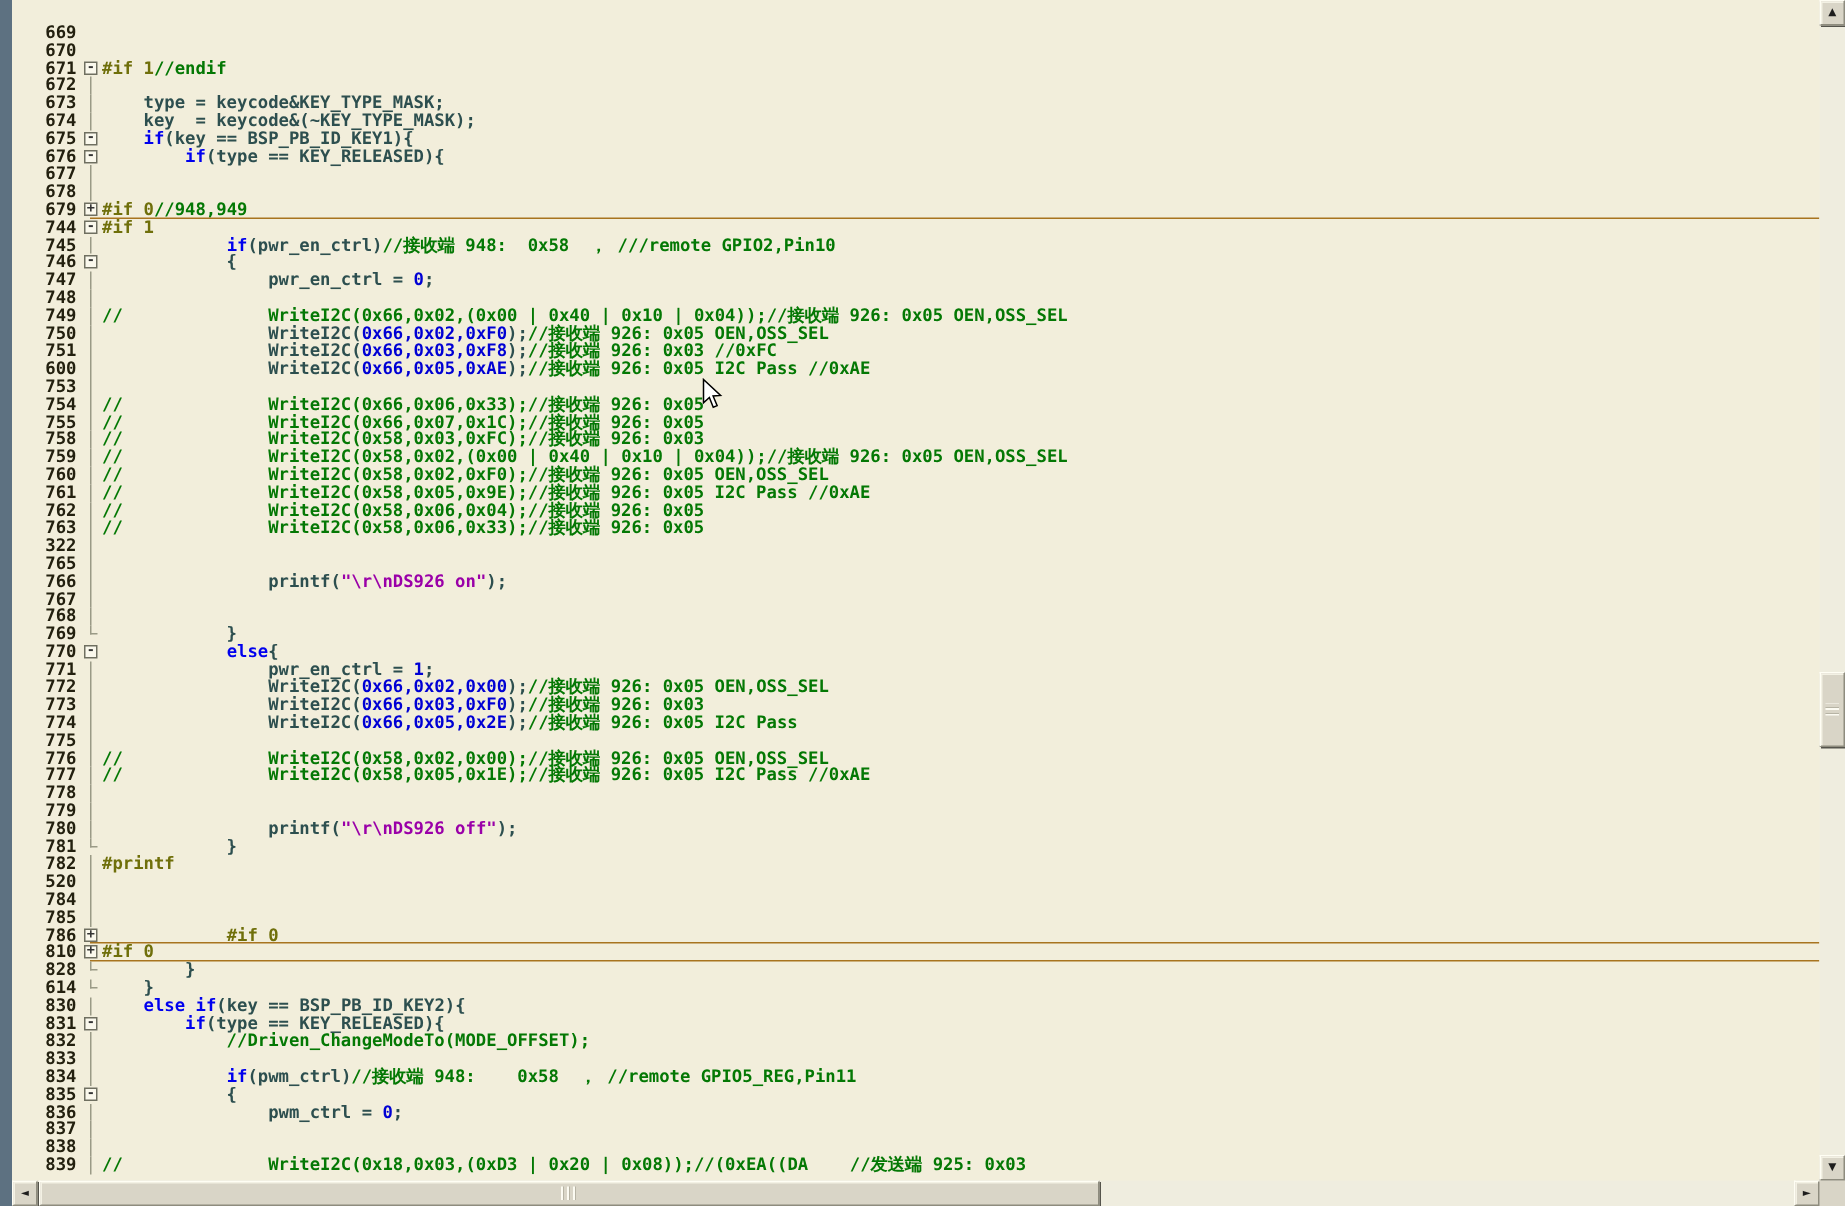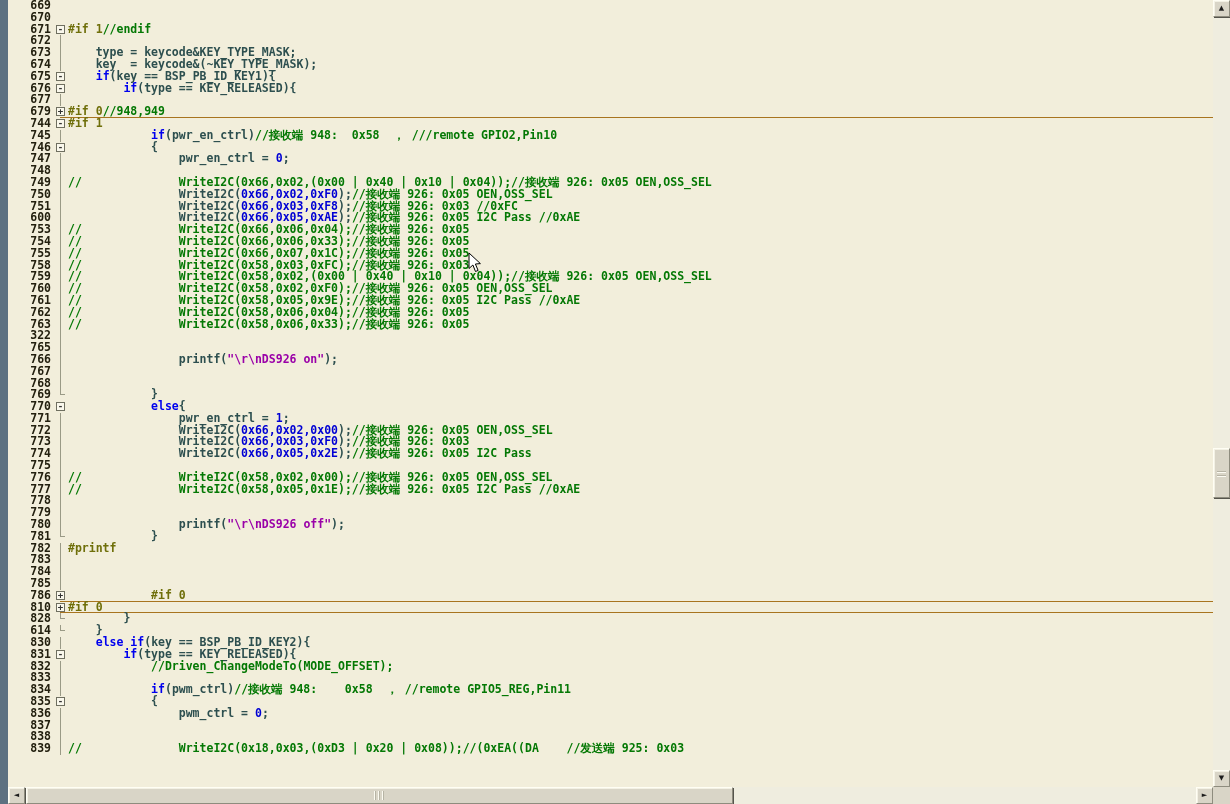--- a/index.html
+++ b/index.html
@@ -5,21 +5,21 @@
   :root{
     --c-bg:#f2eedb; --c-id:#2d4f4f; --c-kw:#0000ee; --c-num:#0000d4;
     --c-com:#047804; --c-str:#9a00a8; --c-pre:#6f6f0a; --c-rule:#a8741f;
     --c-ln:#23200f;
   }
   *{margin:0;padding:0;box-sizing:border-box}
   html,body{width:1230px;height:804px;overflow:hidden;background:#888}
   .window{position:relative;width:1230px;height:804px;background:var(--c-bg);
     font-family:"DejaVu Sans Mono","Liberation Mono",monospace;font-weight:bold;overflow:hidden}
   .left-strip{position:absolute;left:0;top:0;width:8px;height:804px;background:#5d7181}
-  .text-area{position:absolute;left:8px;top:0;width:1205px;height:787px;overflow:hidden;background:var(--c-bg)}
+  .text-area{position:absolute;left:8px;top:16px;width:1205px;height:787px;overflow:hidden;background:var(--c-bg)}
   .row{position:relative;height:11.8px;line-height:11.8px;font-size:11.5px;display:flex;white-space:pre}
   .ln{display:inline-block;width:46px;flex:none;text-align:right;padding-right:3px;color:var(--c-ln)}
   .fold{display:inline-block;width:14px;height:11.8px;flex:none;position:relative}
   .fline{position:absolute;left:6px;top:0;width:1px;height:100%;background:#9a9a86}
   .fbox{position:absolute;left:2px;top:1px;width:9px;height:9px;border:1px solid #6f6f60;
     background:#faf8ec;font-size:9px;line-height:6px;text-align:center;color:#333;
     font-style:normal;font-weight:bold;font-family:"DejaVu Sans Mono",monospace}
   .ftick{position:absolute;left:6px;top:0;width:5px;height:6px;
     border-left:1px solid #9a9a86;border-bottom:1px solid #9a9a86}
   .code{flex:none;white-space:pre}
@@ -53,31 +53,32 @@
   <div class="text-area" id="code-area">
       <div class="row"><span class="ln">669</span><span class="fold"></span><span class="code"></span></div>
       <div class="row"><span class="ln">670</span><span class="fold"></span><span class="code"></span></div>
       <div class="row"><span class="ln">671</span><span class="fold"><i class="fbox">-</i></span><span class="code"><span class="pre">#if 1</span><span class="com">//endif</span></span></div>
       <div class="row"><span class="ln">672</span><span class="fold"><i class="fline"></i></span><span class="code"></span></div>
       <div class="row"><span class="ln">673</span><span class="fold"><i class="fline"></i></span><span class="code"><span class="id">    type = keycode&amp;KEY_TYPE_MASK;</span></span></div>
       <div class="row"><span class="ln">674</span><span class="fold"><i class="fline"></i></span><span class="code"><span class="id">    key  = keycode&amp;(~KEY_TYPE_MASK);</span></span></div>
       <div class="row"><span class="ln">675</span><span class="fold"><i class="fbox">-</i></span><span class="code"><span class="id">    </span><span class="kw">if</span><span class="id">(key == BSP_PB_ID_KEY1){</span></span></div>
       <div class="row"><span class="ln">676</span><span class="fold"><i class="fbox">-</i></span><span class="code"><span class="id">        </span><span class="kw">if</span><span class="id">(type == KEY_RELEASED){</span></span></div>
       <div class="row"><span class="ln">677</span><span class="fold"><i class="fline"></i></span><span class="code"></span></div>
+      <div class="row"><span class="ln">678</span><span class="fold"><i class="fline"></i></span><span class="code"></span></div>
       <div class="row"><span class="ln">679</span><span class="fold"><i class="fbox">+</i></span><span class="code"><span class="pre">#if 0</span><span class="com">//948,949</span></span><i class="rule"></i></div>
       <div class="row"><span class="ln">744</span><span class="fold"><i class="fbox">-</i></span><span class="code"><span class="pre">#if 1</span></span></div>
       <div class="row"><span class="ln">745</span><span class="fold"><i class="fline"></i></span><span class="code"><span class="id">            </span><span class="kw">if</span><span class="id">(pwr_en_ctrl)</span><span class="com">//接收端 948:  0x58  ， ///remote GPIO2,Pin10</span></span></div>
       <div class="row"><span class="ln">746</span><span class="fold"><i class="fbox">-</i></span><span class="code"><span class="id">            {</span></span></div>
       <div class="row"><span class="ln">747</span><span class="fold"><i class="fline"></i></span><span class="code"><span class="id">                pwr_en_ctrl = </span><span class="num">0</span><span class="id">;</span></span></div>
       <div class="row"><span class="ln">748</span><span class="fold"><i class="fline"></i></span><span class="code"></span></div>
       <div class="row"><span class="ln">749</span><span class="fold"><i class="fline"></i></span><span class="code"><span class="com">//              WriteI2C(0x66,0x02,(0x00 | 0x40 | 0x10 | 0x04));//接收端 926: 0x05 OEN,OSS_SEL</span></span></div>
       <div class="row"><span class="ln">750</span><span class="fold"><i class="fline"></i></span><span class="code"><span class="id">                WriteI2C(</span><span class="num">0x66,0x02,0xF0</span><span class="id">);</span><span class="com">//接收端 926: 0x05 OEN,OSS_SEL</span></span></div>
       <div class="row"><span class="ln">751</span><span class="fold"><i class="fline"></i></span><span class="code"><span class="id">                WriteI2C(</span><span class="num">0x66,0x03,0xF8</span><span class="id">);</span><span class="com">//接收端 926: 0x03 //0xFC</span></span></div>
       <div class="row"><span class="ln">600</span><span class="fold"><i class="fline"></i></span><span class="code"><span class="id">                WriteI2C(</span><span class="num">0x66,0x05,0xAE</span><span class="id">);</span><span class="com">//接收端 926: 0x05 I2C Pass //0xAE</span></span></div>
-      <div class="row"><span class="ln">753</span><span class="fold"><i class="fline"></i></span><span class="code"><span class="com">//              WriteI2C(0x66,0x06,0x04);//接收端 926: 0x05</span></span></div>
+      <div class="row"><span class="ln">753</span><span class="fold"><i class="fline"></i></span></div>
       <div class="row"><span class="ln">754</span><span class="fold"><i class="fline"></i></span><span class="code"><span class="com">//              WriteI2C(0x66,0x06,0x33);//接收端 926: 0x05</span></span></div>
       <div class="row"><span class="ln">755</span><span class="fold"><i class="fline"></i></span><span class="code"><span class="com">//              WriteI2C(0x66,0x07,0x1C);//接收端 926: 0x05</span></span></div>
       <div class="row"><span class="ln">758</span><span class="fold"><i class="fline"></i></span><span class="code"><span class="com">//              WriteI2C(0x58,0x03,0xFC);//接收端 926: 0x03</span></span></div>
       <div class="row"><span class="ln">759</span><span class="fold"><i class="fline"></i></span><span class="code"><span class="com">//              WriteI2C(0x58,0x02,(0x00 | 0x40 | 0x10 | 0x04));//接收端 926: 0x05 OEN,OSS_SEL</span></span></div>
       <div class="row"><span class="ln">760</span><span class="fold"><i class="fline"></i></span><span class="code"><span class="com">//              WriteI2C(0x58,0x02,0xF0);//接收端 926: 0x05 OEN,OSS_SEL</span></span></div>
       <div class="row"><span class="ln">761</span><span class="fold"><i class="fline"></i></span><span class="code"><span class="com">//              WriteI2C(0x58,0x05,0x9E);//接收端 926: 0x05 I2C Pass //0xAE</span></span></div>
       <div class="row"><span class="ln">762</span><span class="fold"><i class="fline"></i></span><span class="code"><span class="com">//              WriteI2C(0x58,0x06,0x04);//接收端 926: 0x05</span></span></div>
       <div class="row"><span class="ln">763</span><span class="fold"><i class="fline"></i></span><span class="code"><span class="com">//              WriteI2C(0x58,0x06,0x33);//接收端 926: 0x05</span></span></div>
       <div class="row"><span class="ln">322</span><span class="fold"><i class="fline"></i></span><span class="code"></span></div>
       <div class="row"><span class="ln">765</span><span class="fold"><i class="fline"></i></span><span class="code"></span></div>
@@ -91,21 +92,21 @@
       <div class="row"><span class="ln">773</span><span class="fold"><i class="fline"></i></span><span class="code"><span class="id">                WriteI2C(</span><span class="num">0x66,0x03,0xF0</span><span class="id">);</span><span class="com">//接收端 926: 0x03</span></span></div>
       <div class="row"><span class="ln">774</span><span class="fold"><i class="fline"></i></span><span class="code"><span class="id">                WriteI2C(</span><span class="num">0x66,0x05,0x2E</span><span class="id">);</span><span class="com">//接收端 926: 0x05 I2C Pass</span></span></div>
       <div class="row"><span class="ln">775</span><span class="fold"><i class="fline"></i></span><span class="code"></span></div>
       <div class="row"><span class="ln">776</span><span class="fold"><i class="fline"></i></span><span class="code"><span class="com">//              WriteI2C(0x58,0x02,0x00);//接收端 926: 0x05 OEN,OSS_SEL</span></span></div>
       <div class="row"><span class="ln">777</span><span class="fold"><i class="fline"></i></span><span class="code"><span class="com">//              WriteI2C(0x58,0x05,0x1E);//接收端 926: 0x05 I2C Pass //0xAE</span></span></div>
       <div class="row"><span class="ln">778</span><span class="fold"><i class="fline"></i></span><span class="code"></span></div>
       <div class="row"><span class="ln">779</span><span class="fold"><i class="fline"></i></span><span class="code"></span></div>
       <div class="row"><span class="ln">780</span><span class="fold"><i class="fline"></i></span><span class="code"><span class="id">                printf(</span><span class="str">"\r\nDS926 off"</span><span class="id">);</span></span></div>
       <div class="row"><span class="ln">781</span><span class="fold"><i class="ftick"></i></span><span class="code"><span class="id">            }</span></span></div>
       <div class="row"><span class="ln">782</span><span class="fold"><i class="fline"></i></span><span class="code"><span class="pre">#printf</span></span></div>
-      <div class="row"><span class="ln">783</span><span class="fold"><i class="fline"></i></span><span class="code"></span></div>
+      <div class="row"><span class="ln">520</span><span class="fold"><i class="fline"></i></span><span class="code"></span></div>
       <div class="row"><span class="ln">784</span><span class="fold"><i class="fline"></i></span><span class="code"></span></div>
       <div class="row"><span class="ln">785</span><span class="fold"><i class="fline"></i></span><span class="code"></span></div>
       <div class="row"><span class="ln">786</span><span class="fold"><i class="fbox">+</i></span><span class="code"><span class="id">            </span><span class="pre">#if 0</span></span><i class="rule"></i></div>
       <div class="row"><span class="ln">810</span><span class="fold"><i class="fbox">+</i></span><span class="code"><span class="pre">#if 0</span></span><i class="rule"></i></div>
       <div class="row"><span class="ln">828</span><span class="fold"><i class="ftick"></i></span><span class="code"><span class="id">        }</span></span></div>
       <div class="row"><span class="ln">614</span><span class="fold"><i class="ftick"></i></span><span class="code"><span class="id">    }</span></span></div>
       <div class="row"><span class="ln">830</span><span class="fold"><i class="fline"></i></span><span class="code"><span class="id">    </span><span class="kw">else</span><span class="id"> </span><span class="kw">if</span><span class="id">(key == BSP_PB_ID_KEY2){</span></span></div>
       <div class="row"><span class="ln">831</span><span class="fold"><i class="fbox">-</i></span><span class="code"><span class="id">        </span><span class="kw">if</span><span class="id">(type == KEY_RELEASED){</span></span></div>
       <div class="row"><span class="ln">832</span><span class="fold"><i class="fline"></i></span><span class="code"><span class="com">            //Driven_ChangeModeTo(MODE_OFFSET);</span></span></div>
       <div class="row"><span class="ln">833</span><span class="fold"><i class="fline"></i></span><span class="code"></span></div>

